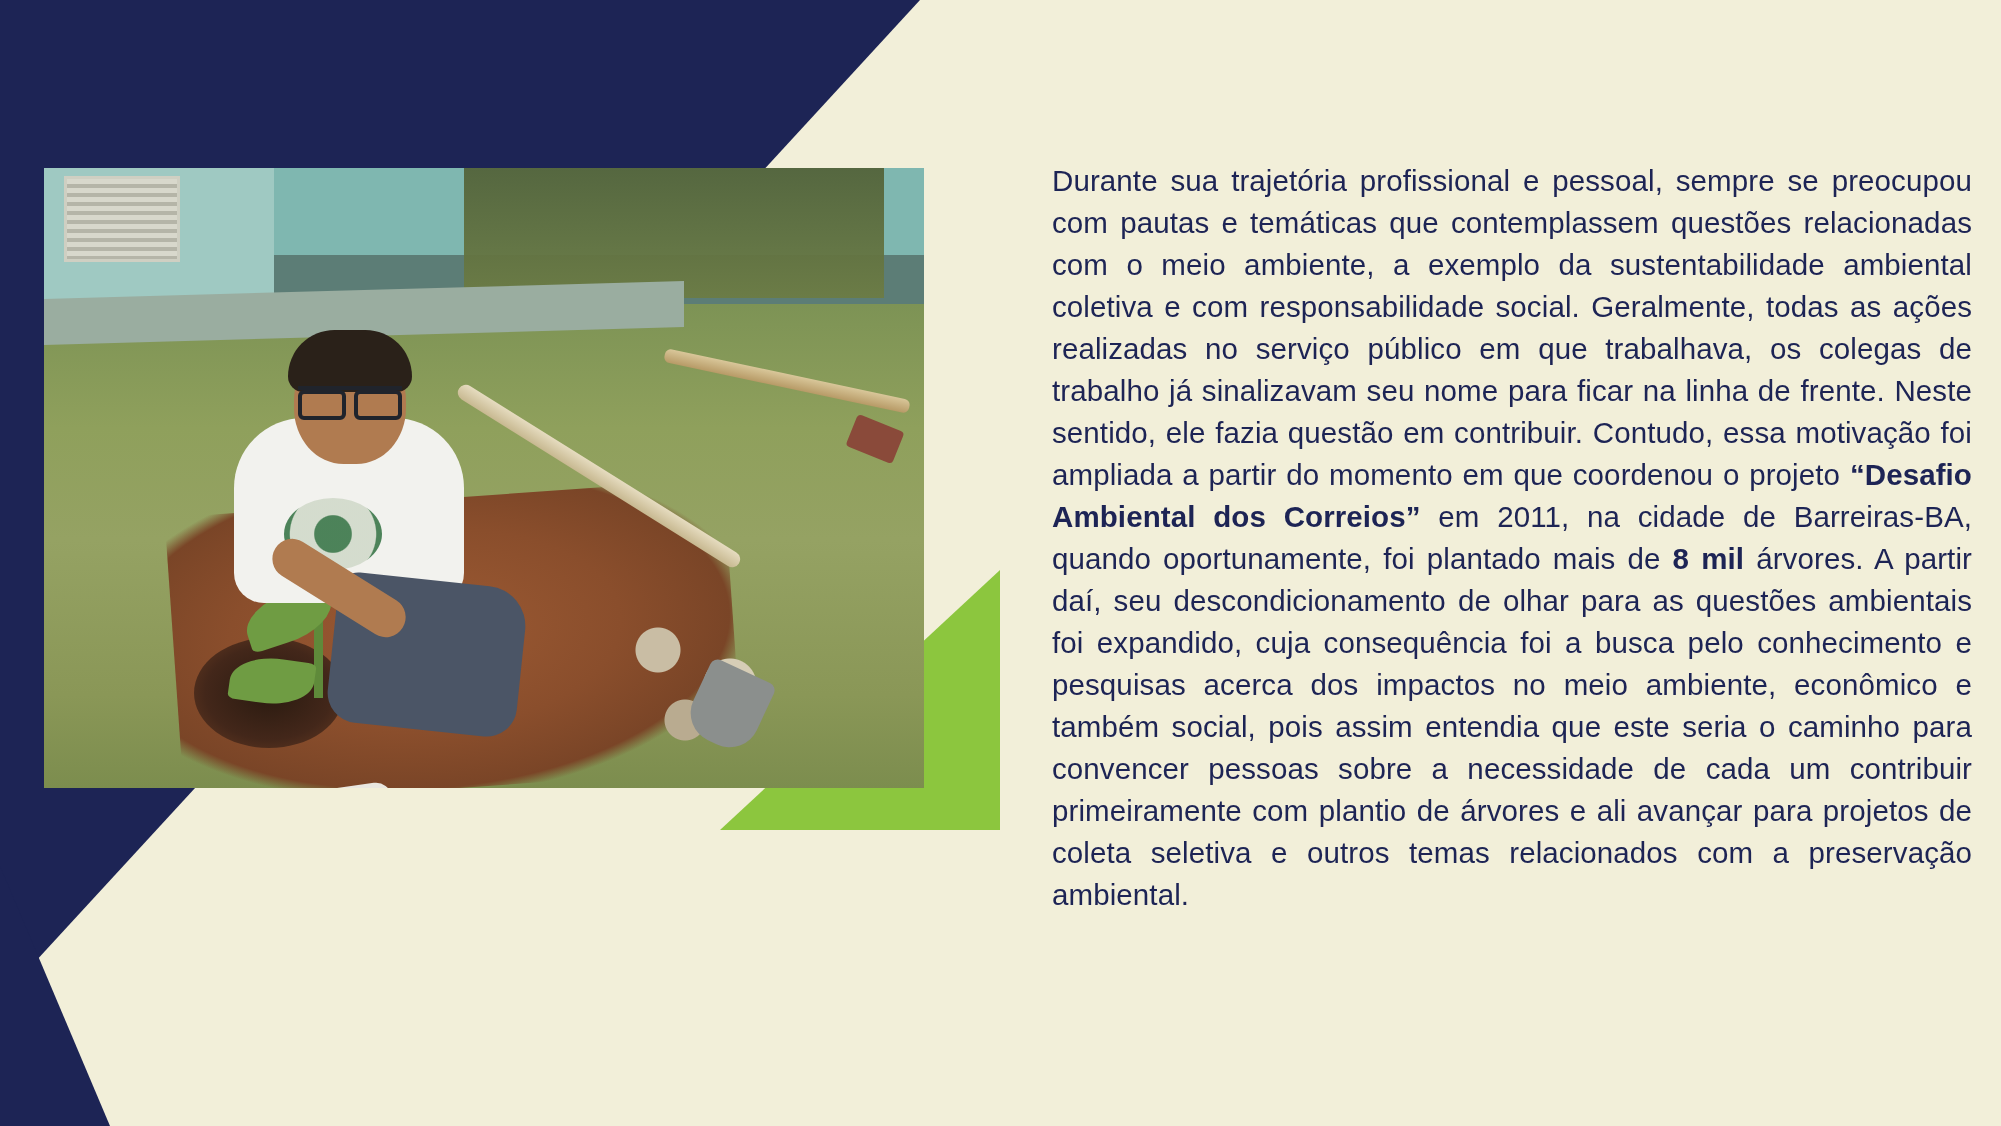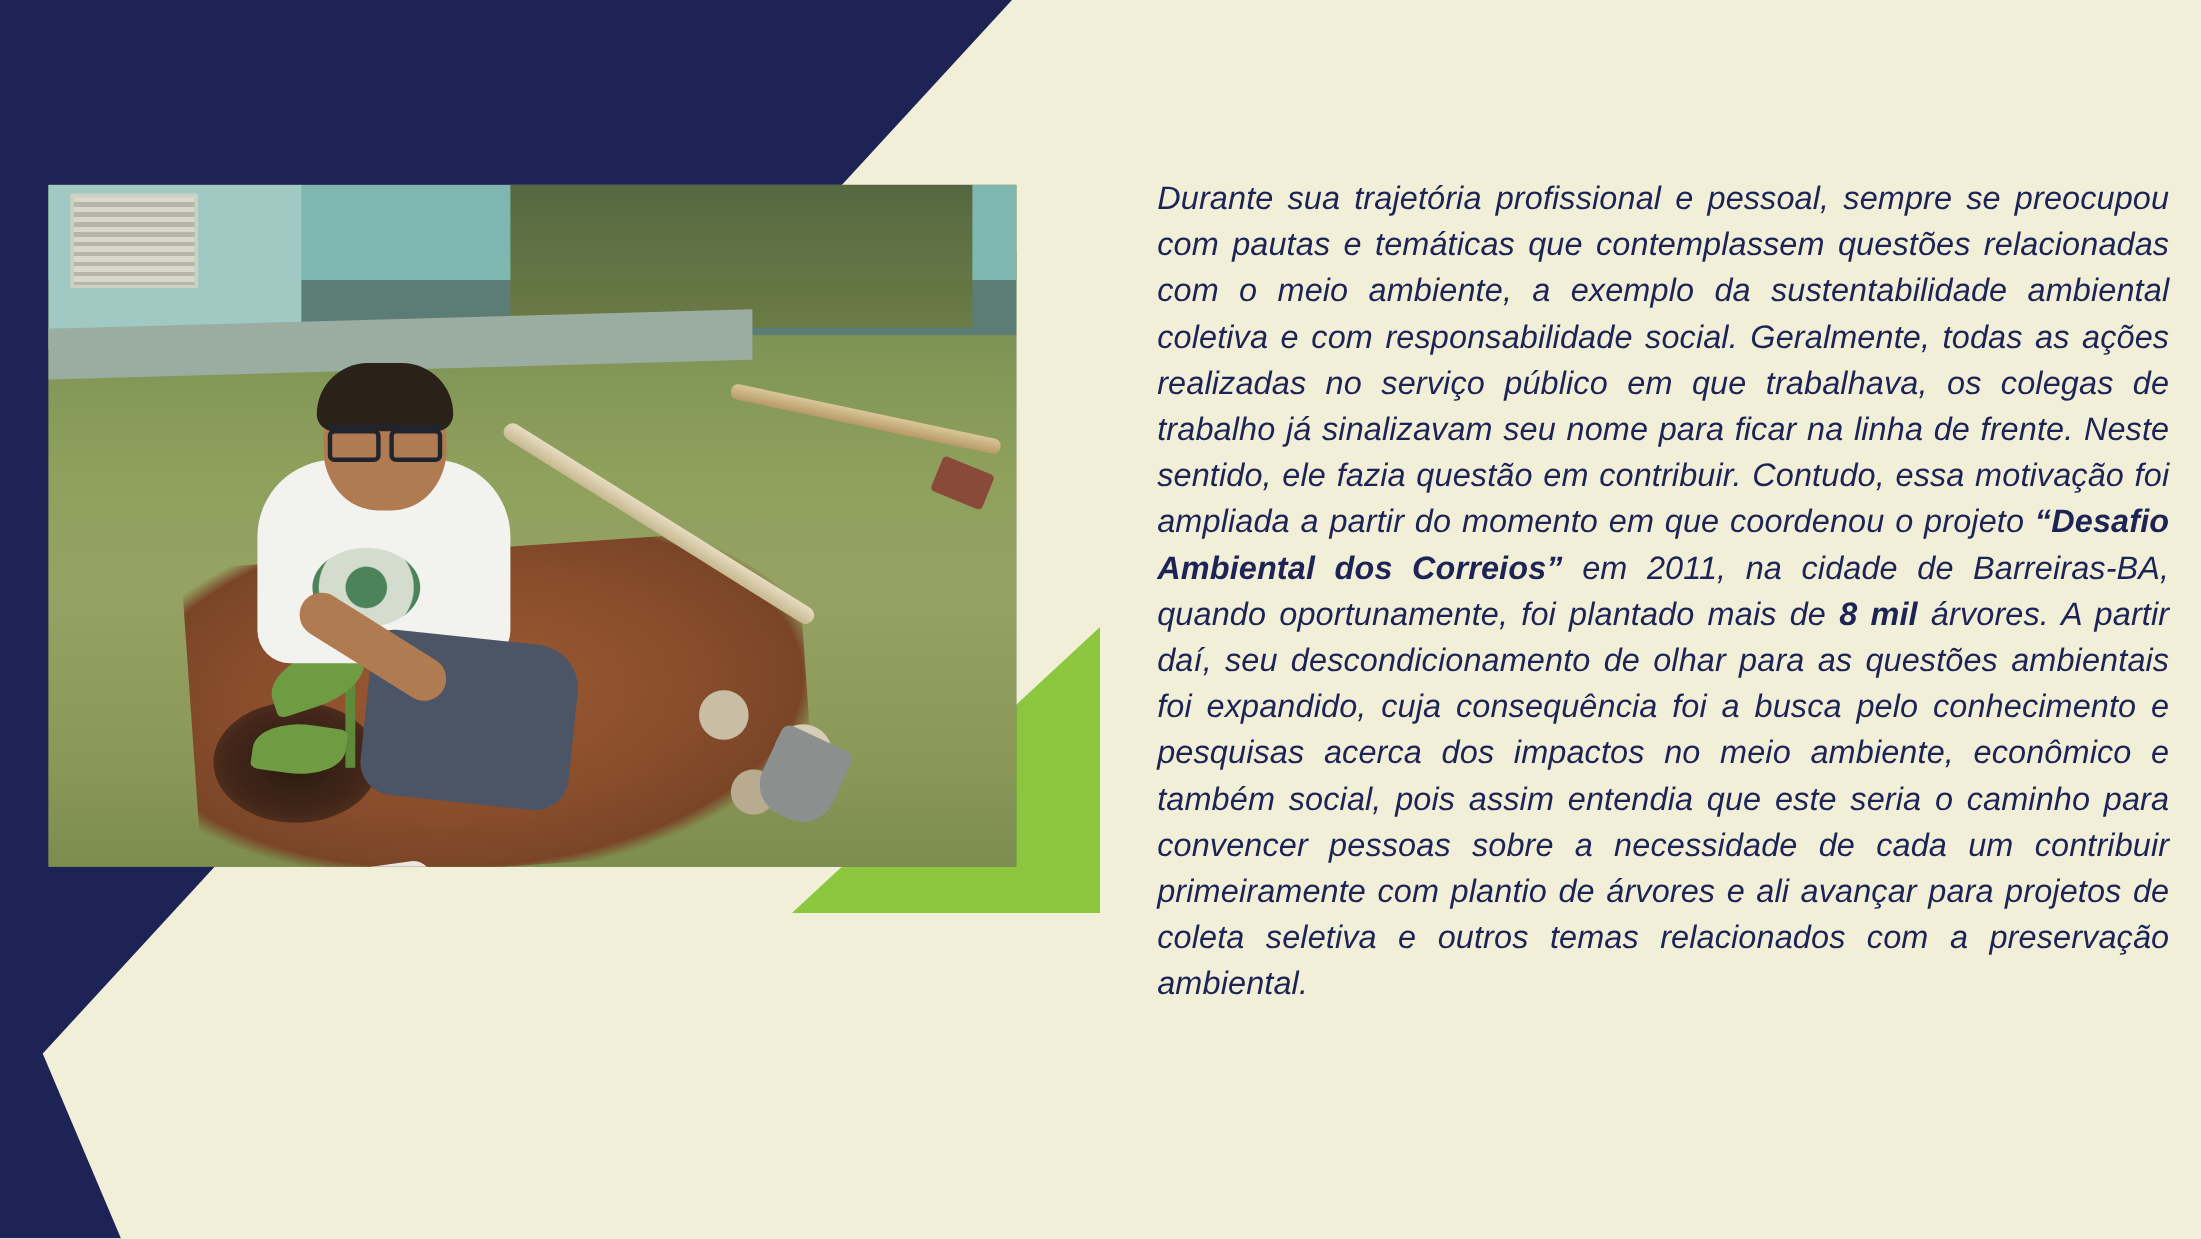--- a/index.html
+++ b/index.html
@@ -251,21 +251,20 @@
   .photo .leaf.l1 { left: 200px; top: 425px; width: 90px; height: 48px; transform: rotate(-18deg); }
   .photo .leaf.l2 { left: 258px; top: 350px; width: 78px; height: 44px; transform: rotate(28deg); }
   .photo .leaf.l3 { left: 186px; top: 490px; width: 84px; height: 46px; transform: rotate(8deg); }
 
   
   .text-col {
     position: absolute;
     left: 1052px;
     top: 160px;
     width: 920px;
-    font-style: italic;
   }
   .body-text {
     font-size: 29.5px;
     line-height: 42px;
     color: #1d2455;
     text-align: justify;
     margin: 0;
     letter-spacing: 0.1px;
   }
   .body-text b {

